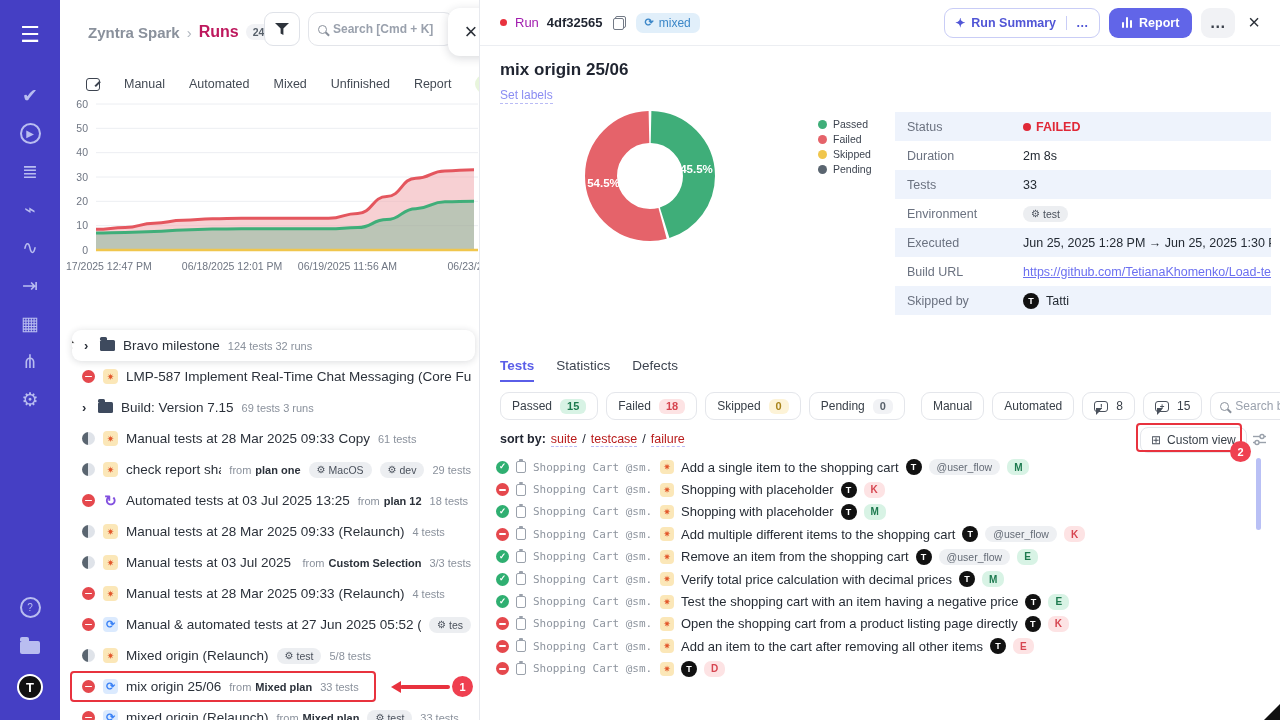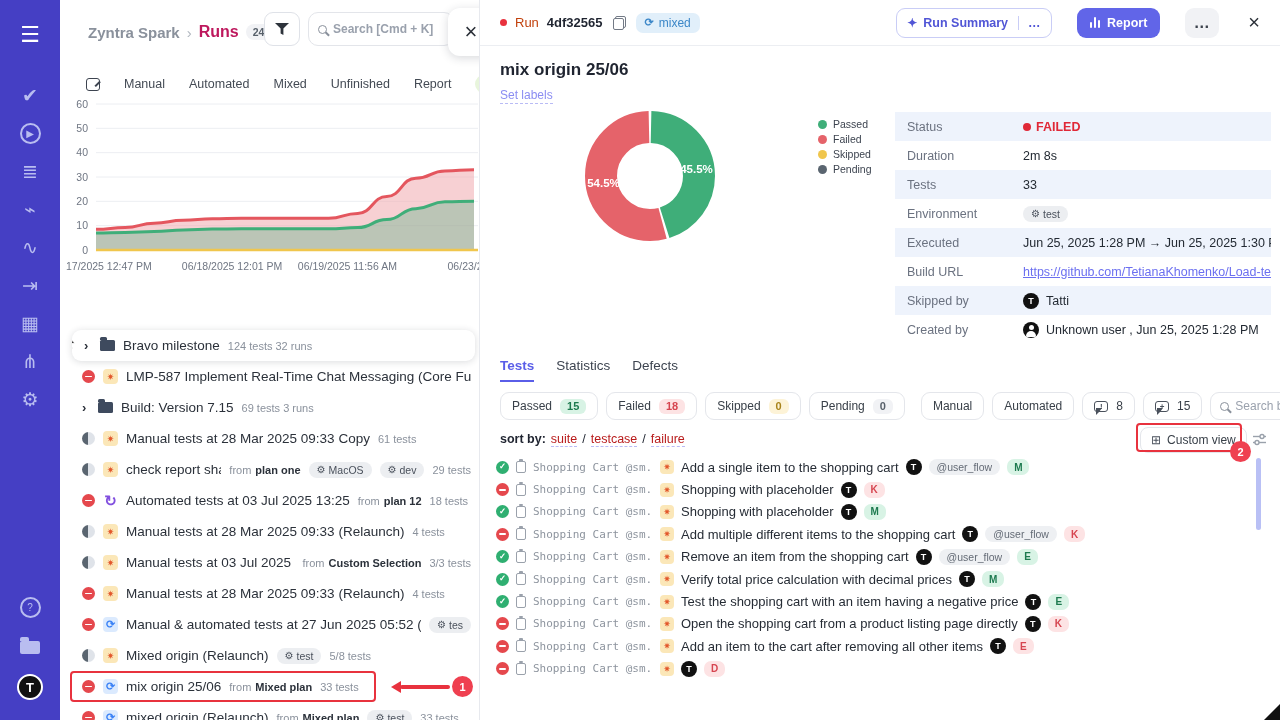--- a/index.html
+++ b/index.html
@@ -101,31 +101,31 @@
     font-size:11px; font-weight:700; display:flex; align-items:center; justify-content:center; z-index:7; }
   .anno-arrow { position:absolute; height:3.5px; background:#e8323e; border-radius:2px; z-index:6; }
   .anno-arrow::before { content:""; position:absolute; left:-9px; top:-4.5px; border:6px solid transparent;
     border-right:10px solid #e8323e; border-left:none; }
 
   
   .detail { flex:1; position:relative; background:#fff; overflow:hidden; }
   .dt-topbar { position:absolute; top:0; left:0; width:100%; height:46px; border-bottom:1px solid #eceef2;
     display:flex; align-items:center; padding:0 16px 0 20px; gap:8px; }
   .red-dot { width:7px; height:7px; border-radius:50%; background:#e8323e; flex-shrink:0; }
-  .run-word { font-size:13px; color:#c2410c; }
+  .run-word { font-size:13px; color:#a21caf; }
   .run-id { font-size:13px; font-weight:700; color:#1f2430; }
   .copy-ico { width:13px; height:14px; position:relative; cursor:pointer; margin:0 2px; }
   .copy-ico::before { content:""; position:absolute; right:0; top:0; width:9px; height:10px;
     border:1.4px solid #737a86; border-radius:2px; }
   .copy-ico::after { content:""; position:absolute; left:0; bottom:0; width:9px; height:10px;
     border:1.4px solid #737a86; border-radius:2px; background:#fff; }
   .mixed-pill { background:#e1effa; color:#3c87c8; font-size:12px; border-radius:7px; padding:3px 9px;
     display:flex; align-items:center; gap:5px; }
   .mixed-pill::before { content:"⟳"; font-weight:bold; font-size:11px; }
-  .dt-actions { margin-left:auto; display:flex; align-items:center; gap:25px; }
+  .dt-actions { margin-left:auto; display:flex; align-items:center; gap:9px; }
   .btn-summary { display:flex; align-items:center; border:1px solid #c9cdf6; border-radius:9px; height:30px;
     color:#5156d6; font-size:12.5px; font-weight:700; cursor:pointer; background:#fff; }
   .btn-summary .main { padding:0 10px; display:flex; gap:6px; align-items:center; }
   .btn-summary .spark::before { content:"✦"; font-size:12px; }
   .btn-summary .more { border-left:1px solid #c9cdf6; padding:0 9px; letter-spacing:1px; }
   .btn-report { background:#6165e8; color:#fff; border-radius:9px; height:30px; display:flex; align-items:center;
     gap:7px; padding:0 13px; font-size:12.5px; font-weight:700; cursor:pointer; }
   .bars { display:flex; align-items:flex-end; gap:1.5px; height:11px; }
   .bars i { width:2.5px; background:#fff; border-radius:1px; display:block; }
   .bars i:nth-child(1){height:6px;} .bars i:nth-child(2){height:11px;} .bars i:nth-child(3){height:8px;}
@@ -591,27 +591,20 @@
             <span class="link">https://github.com/TetianaKhomenko/Load-test...</span>
           </span>
       </div>
       <div class="info-row">
         <span class="info-label">Skipped by</span>
         <span class="info-value">
           <span class="avatar-t">T</span>
           <span>Tatti</span>
         </span>
       </div>
-      <div class="info-row">
-        <span class="info-label">Created by</span>
-        <span class="info-value">
-          <span class="user-ico"></span>
-          <span>Unknown user , Jun 25, 2025 1:28 PM</span>
-        </span>
-      </div>
     </div>
 
     <div class="dt-tabs">
 
     <span class="dt-tab active">Tests</span>
         <span class="dt-tab">Statistics</span>
         <span class="dt-tab">Defects</span>
       </div>
 
     <div class="filters">

